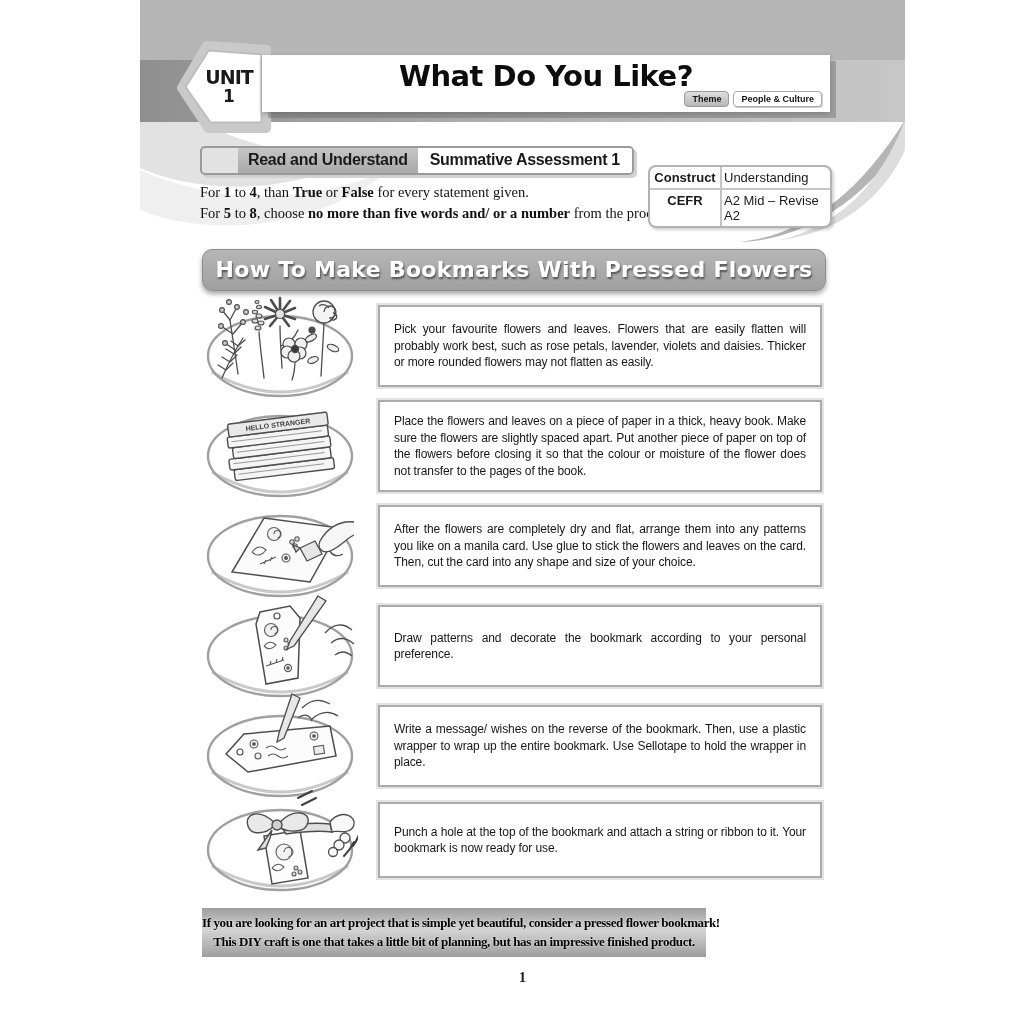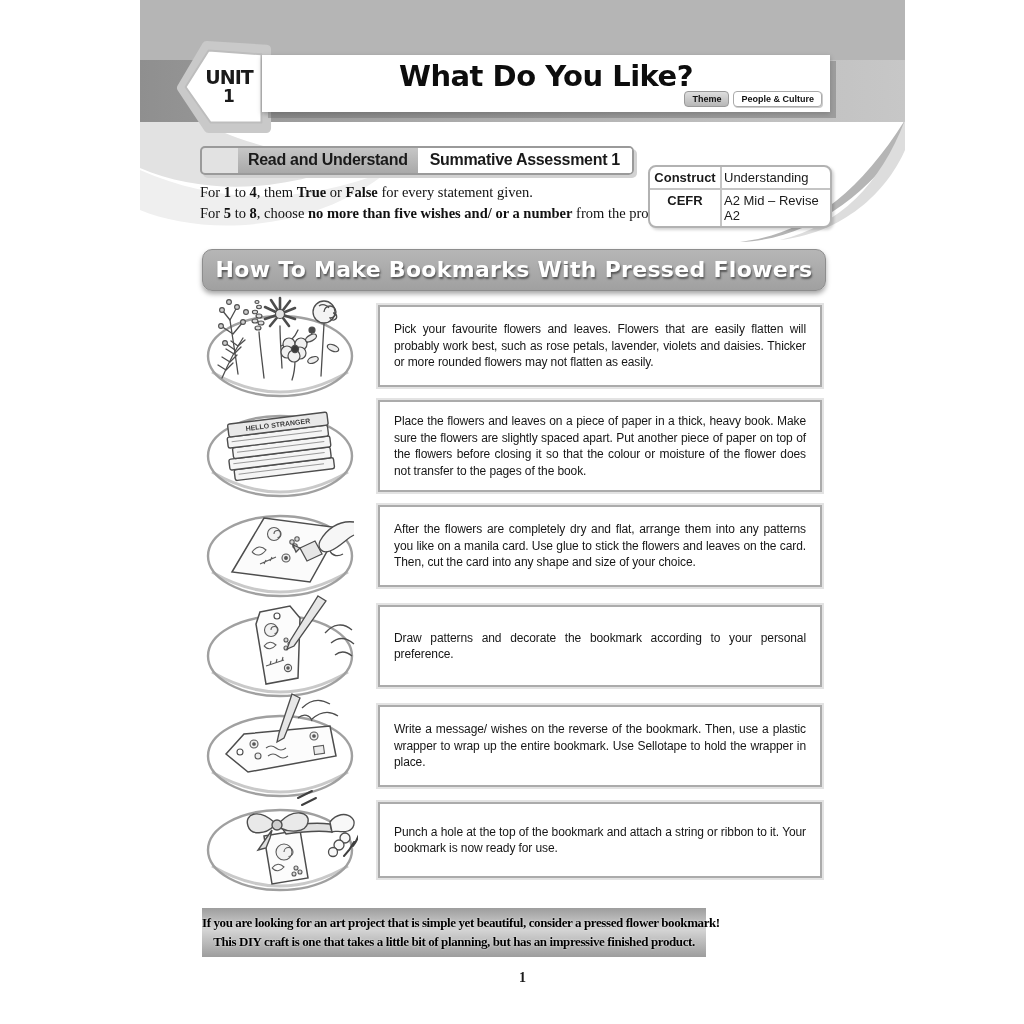--- a/index.html
+++ b/index.html
@@ -87,22 +87,22 @@
       <span class="pill pill-value">People &amp; Culture</span>
     </div>
   </div>
 
   <div class="rh">
     <span class="rh-left">Read and Understand</span>
     <span class="rh-right">Summative Assessment 1</span>
   </div>
 
   <div class="instructions">
-    <div><span>For </span><b>1</b><span> to </span><b>4</b><span>, them </span><b>True</b><span> or </span><b>False</b><span> for every statement given.</span></div>
-    <div><span>For </span><b>5</b><span> to </span><b>8</b><span>, choose </span><b>no more than five wishes and/ or a number</b><span> from the process for each answer.</span></div>
+    <div><span>For </span><b>1</b><span> to </span><b>4</b><span>, than </span><b>True</b><span> or </span><b>False</b><span> for every statement given.</span></div>
+    <div><span>For </span><b>5</b><span> to </span><b>8</b><span>, choose </span><b>no more than five words and/ or a number</b><span> from the process for each answer.</span></div>
   </div>
 
   <div class="meta">
     <div class="meta-row">
       <div class="meta-label">Construct</div>
       <div class="meta-value">Understanding</div>
     </div>
     <div class="meta-row">
       <div class="meta-label">CEFR</div>
       <div class="meta-value">A2 Mid – Revise A2</div>

